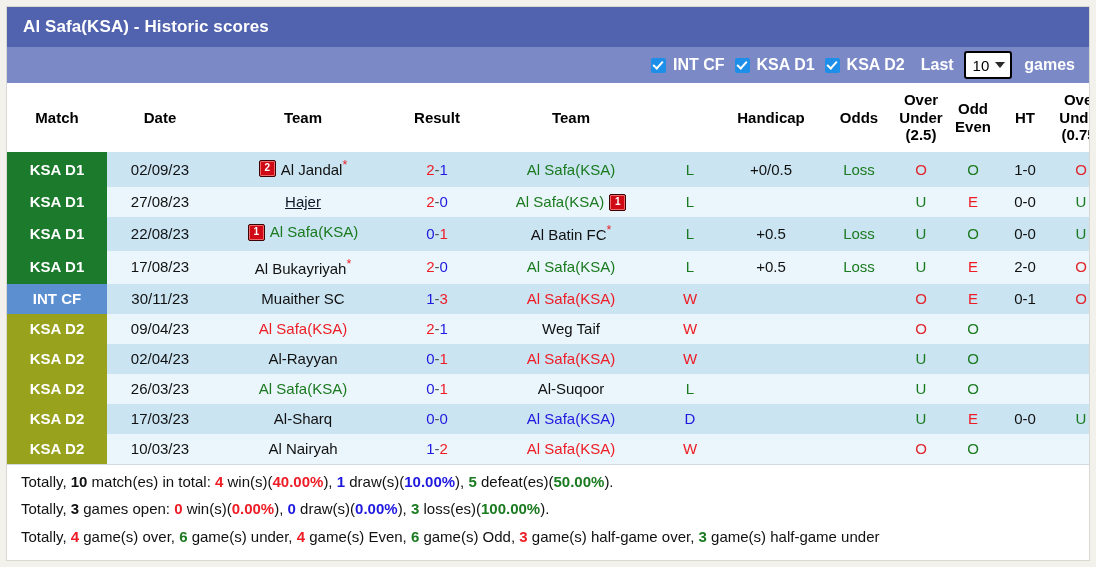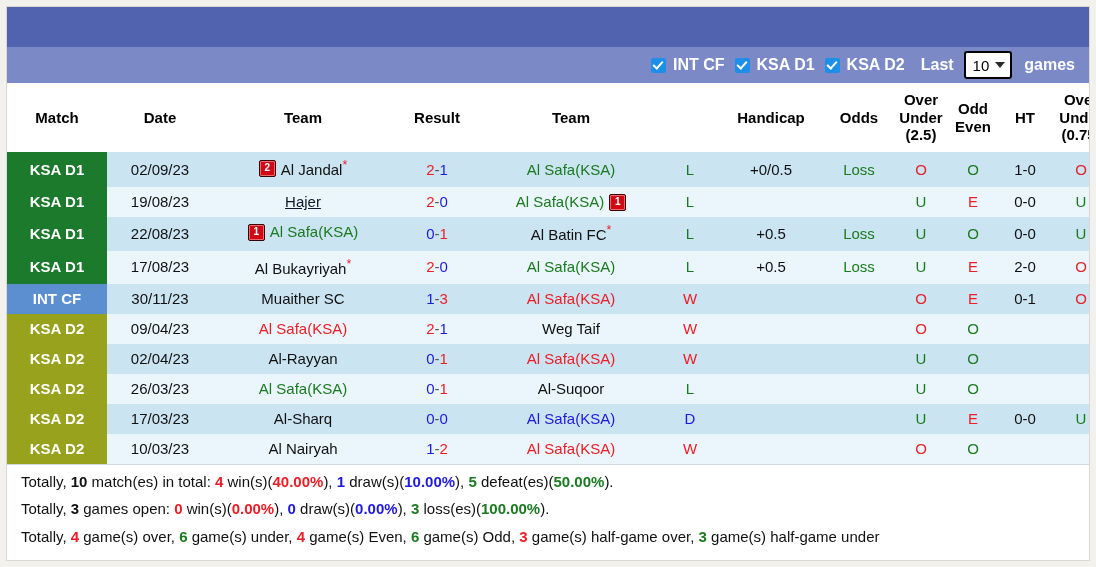--- a/index.html
+++ b/index.html
@@ -234,20 +234,21 @@
   .footer p:last-child { margin-bottom: 0; }
   .b { font-weight: bold; }
 </style>
 </head>
 <body>
 
 <div class="page">
   <div class="frame">
 
     <div class="titlebar">
+      <div class="title">Al Safa(KSA) - Historic scores</div>
     </div>
 
     <div class="filterbar">
       <div class="filt">
         <span class="cb"></span>
         <span class="lbl">INT CF</span>
       </div>
       <div class="filt">
         <span class="cb"></span>
         <span class="lbl">KSA D1</span>
@@ -323,21 +324,21 @@
             <td style="color: rgb(26, 122, 31);">L</td>
             <td style="color: rgb(17, 17, 17);">+0/0.5</td>
             <td style="color: rgb(26, 122, 31);">Loss</td>
             <td style="color: rgb(224, 38, 44);">O</td>
             <td style="color: rgb(26, 122, 31);">O</td>
             <td class="c-ht" style="color: rgb(17, 17, 17);">1-0</td>
             <td style="color: rgb(224, 38, 44);">O</td>
           </tr>
           <tr class="r-even">
             <td class="c-league" style="background: rgb(27, 122, 44);">KSA D1</td>
-            <td class="c-date" style="color: rgb(17, 17, 17);">19/08/23</td>
+            <td class="c-date" style="color: rgb(17, 17, 17);">27/08/23</td>
             <td class="c-team-h"><span class="team-inline">
                 <span style="color: #0f172a; text-decoration: underline;">Hajer</span>
               </span></td>
             <td><span style="color: rgb(238, 28, 37);">2</span><span style="color: rgb(85, 85, 85);">-</span><span style="color: rgb(31, 25, 224);">0</span></td>
             <td class="c-team-a"><span class="team-inline left">
                 <span style="color: rgb(26, 122, 31);">Al Safa(KSA)</span>
                 <span class="card-badge">
                   <span class="num">1</span>
                 </span>
               </span></td>

